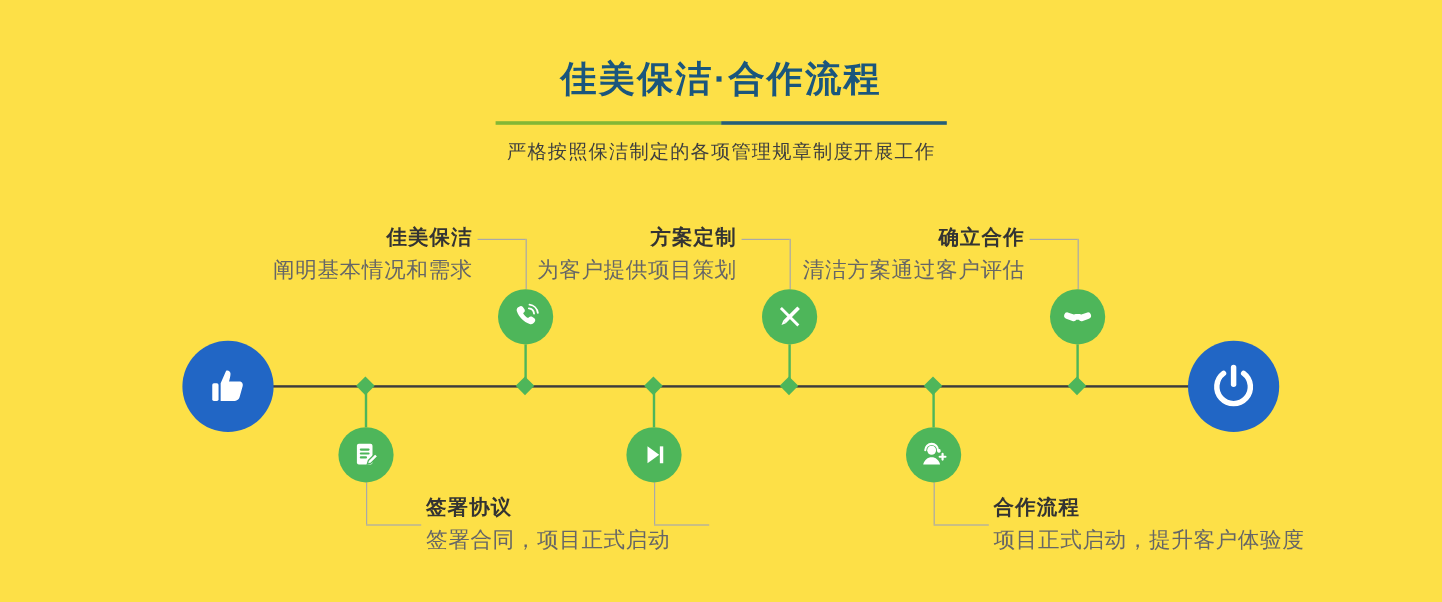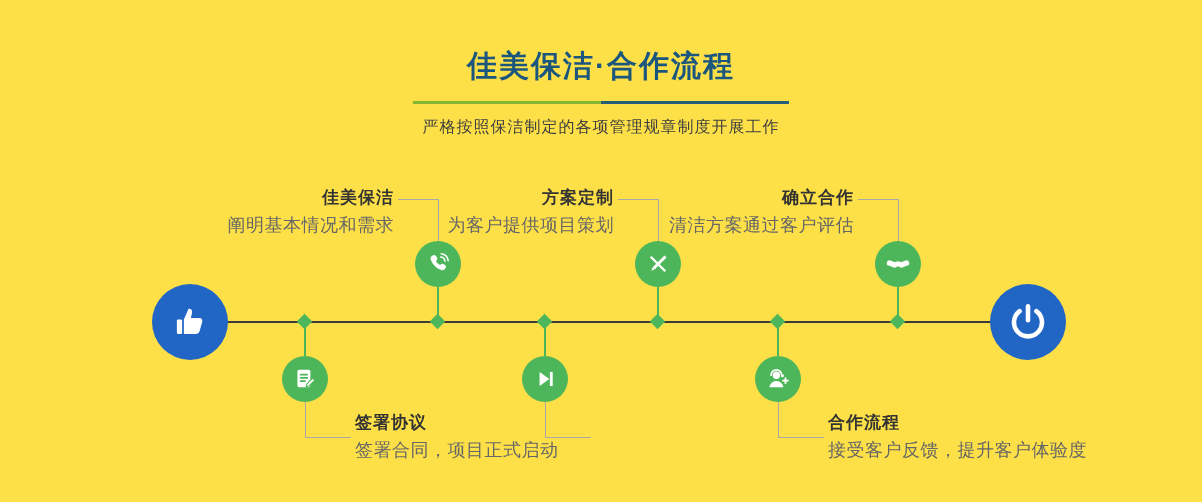--- a/index.html
+++ b/index.html
@@ -187,16 +187,16 @@
     <div class="step-title">方案定制</div>
     <div class="step-desc">为客户提供项目策划</div>
   </div>
 
   <div class="step-label bottom" style="left:355px;">
     <div class="step-title">签署协议</div>
     <div class="step-desc">签署合同，项目正式启动</div>
   </div>
   <div class="step-label bottom" style="left:828px;">
     <div class="step-title">合作流程</div>
-    <div class="step-desc">接受客户反馈，提升客户体验度</div>
+    <div class="step-desc">项目正式启动，提升客户体验度</div>
   </div>
 
 </div>
 
 </body></html>

